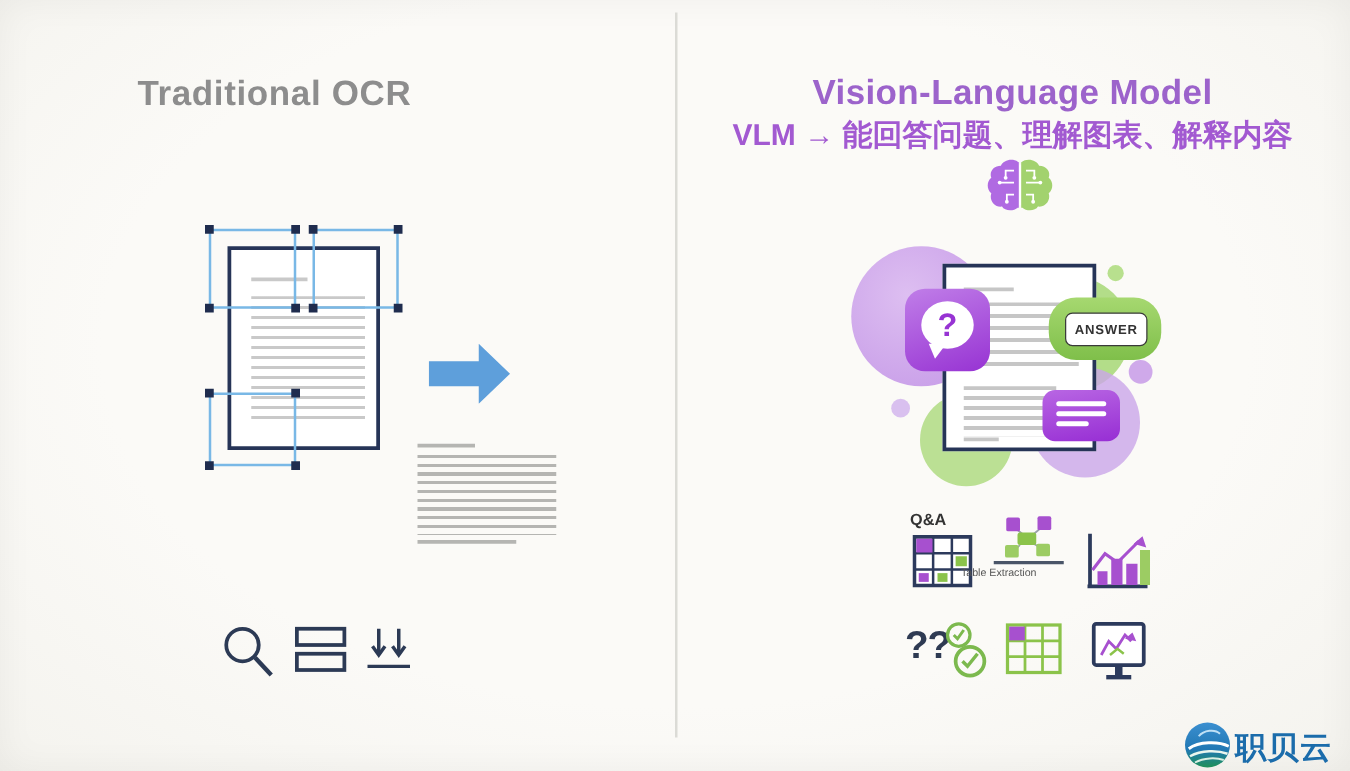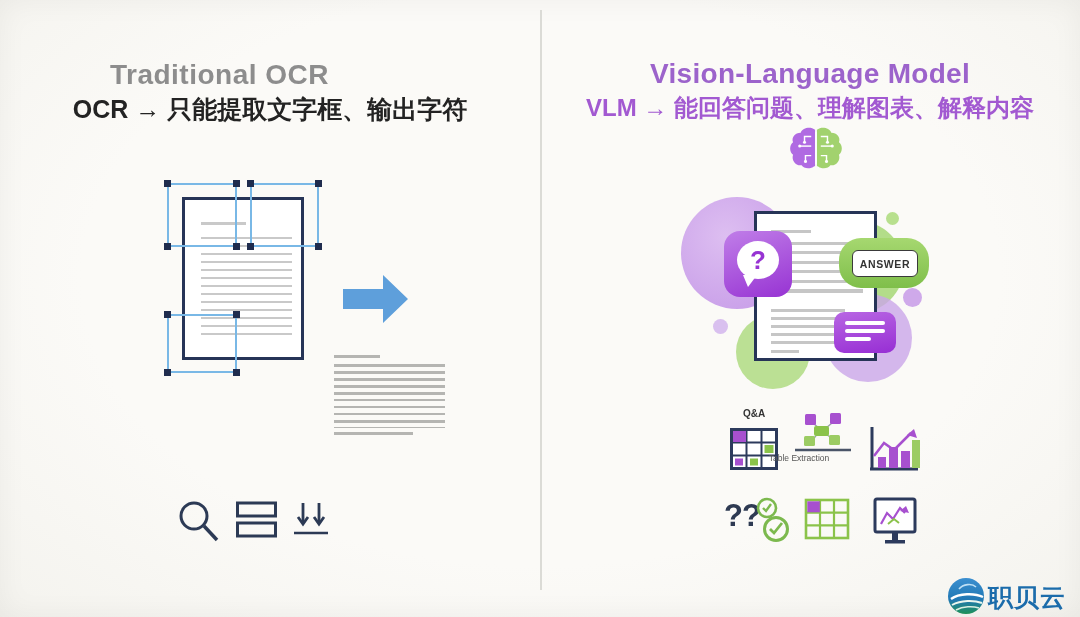--- a/index.html
+++ b/index.html
@@ -75,21 +75,21 @@
     background:linear-gradient(180deg,#a6d870,#7fbf4a);z-index:3;}
   .answer-pill{position:absolute;left:13px;top:12px;width:64px;height:25px;background:#fff;border-radius:6px;
     border:1.5px solid #3a3a3a;display:flex;align-items:center;justify-content:center;
     font-size:10.5px;font-weight:700;color:#333;letter-spacing:.6px;}
 
   .msg-rect{left:834px;top:312px;width:62px;height:41px;border-radius:10px;
     background:linear-gradient(170deg,#b866e3,#972ed4);z-index:4;}
   .msg-line{position:absolute;left:11px;height:4px;background:#fff;border-radius:2px;}
   .ml-1{top:9px;width:40px}.ml-2{top:17px;width:40px}.ml-3{top:25px;width:26px}
 
-  .qa-label{left:728px;top:408px;width:52px;text-align:center;font-size:10px;font-weight:700;color:#333;}
+  .qa-label{left:728px;top:408px;width:52px;text-align:left;font-size:13px;font-weight:700;color:#333;}
   .qa-grid-svg{left:730px;top:428px;}
   .tx-svg{left:792px;top:410px;}
   .tx-label{left:756px;top:453px;width:86px;text-align:center;font-size:8.5px;color:#555;}
   .bar-svg{left:867px;top:423px;}
 
   .qq-text{left:724px;top:498px;width:44px;font-size:31px;font-weight:700;color:#2e3a52;letter-spacing:-1px;}
   .checks-svg{left:752px;top:494px;}
   .grid2-svg{left:804px;top:498px;}
   .monitor-svg{left:872px;top:497px;}
 
@@ -97,21 +97,20 @@
   .brand{left:988px;top:581px;font-size:25px;font-weight:700;color:#1b6cab;letter-spacing:1px;}
 </style>
 </head>
 <body>
 
 <div class="stage">
 
   <div class="abs divider"></div>
 
   <div class="abs l-title">Traditional OCR</div>
-  <div class="abs l-sub">OCR → 只能提取文字框、输出字符</div>
 
   <div class="abs doc-left">
     <div class="abs dl-short"></div>
     <div class="abs dl-lines"></div>
   </div>
 
   <div class="abs sel sel-a">
     <span class="h h-tl"></span>
       <span class="h h-tr"></span>
       <span class="h h-bl"></span>

